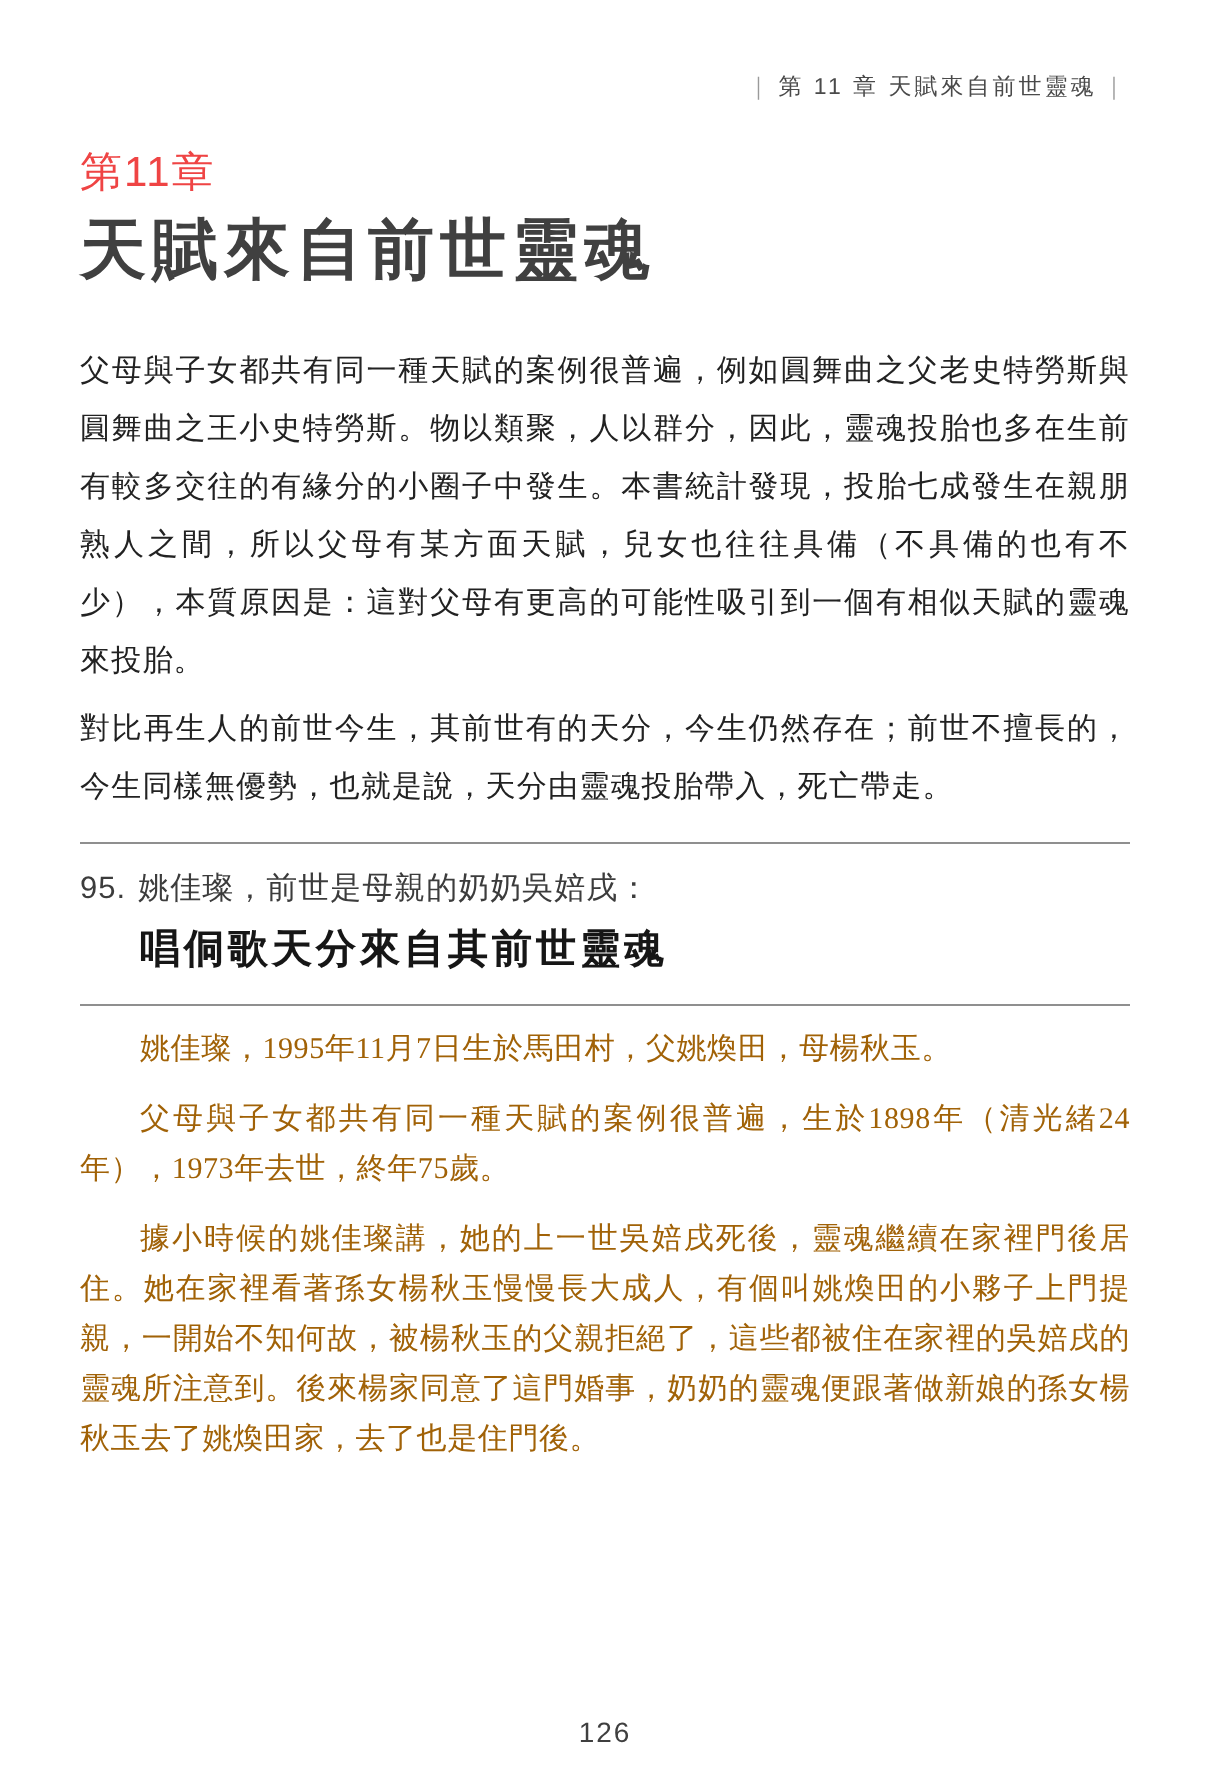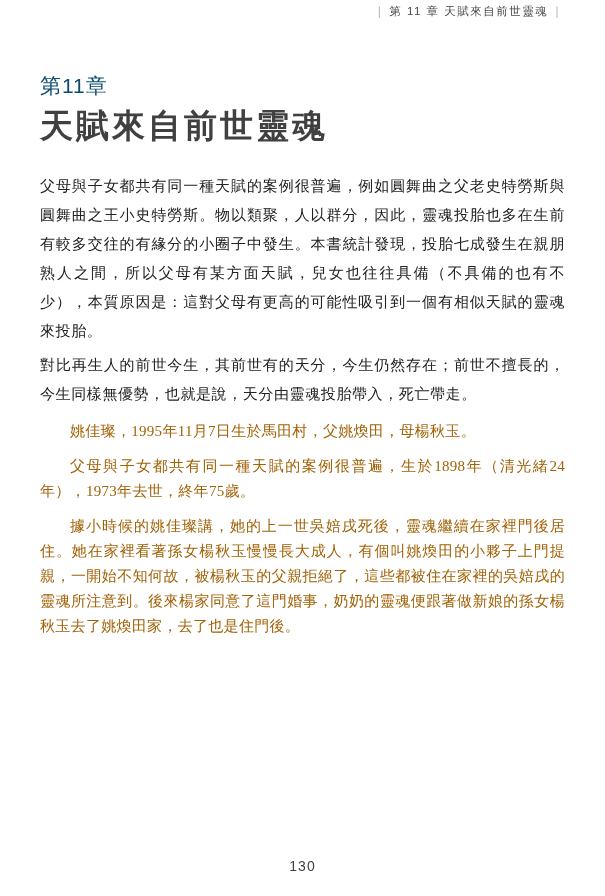--- a/index.html
+++ b/index.html
@@ -11,36 +11,36 @@
     background: #ffffff;
     box-sizing: border-box;
     padding: 0 40px;
     overflow: hidden;
     font-family: "Liberation Serif", serif;
     color: #1c1c1c;
   }
   
   .running-head {
     position: absolute;
-    top: 4px;
+    top: 36px;
     right: 38px;
     font-family: "Liberation Sans", sans-serif;
     font-size: 11.5px;
     color: #4a4a4a;
     letter-spacing: 1.5px;
     white-space: nowrap;
   }
   .running-head .bar { color: #9a9a9a; margin: 0 3px; font-weight: normal; }
 
   
   .chapter-number {
     padding-top: 72px;
     font-family: "Liberation Sans", sans-serif;
     font-size: 21px;
-    color: #0c4a6e;
+    color: #ef4444;
     letter-spacing: 1px;
   }
   .chapter-title {
     margin-top: 8px;
     font-size: 33px;
     font-weight: bold;
     letter-spacing: 3px;
     color: #404040;
     font-family: "Liberation Serif", serif;
     line-height: 1.15;
@@ -116,22 +116,28 @@
   </div>
 
   <div class="chapter-number">第11章</div>
   <h1 class="chapter-title" style="margin:8px 0 0; font-size:33px;">天賦來自前世靈魂</h1>
 
   <div class="intro">
     <p>父母與子女都共有同一種天賦的案例很普遍，例如圓舞曲之父老史特勞斯與圓舞曲之王小史特勞斯。物以類聚，人以群分，因此，靈魂投胎也多在生前有較多交往的有緣分的小圈子中發生。本書統計發現，投胎七成發生在親朋熟人之間，所以父母有某方面天賦，兒女也往往具備（不具備的也有不少），本質原因是：這對父母有更高的可能性吸引到一個有相似天賦的靈魂來投胎。</p>
     <p>對比再生人的前世今生，其前世有的天分，今生仍然存在；前世不擅長的，今生同樣無優勢，也就是說，天分由靈魂投胎帶入，死亡帶走。</p>
   </div>
 
+  <div class="section-head">
+    <div class="section-sub">
+      <span class="sec-no">95.</span><span>姚佳璨，前世是母親的奶奶吳婄戌：</span>
+    </div>
+    <div class="section-title">唱侗歌天分來自其前世靈魂</div>
+  </div>
 
   <div class="body-par">
     <p>姚佳璨，1995年11月7日生於馬田村，父姚煥田，母楊秋玉。</p>
     <p>父母與子女都共有同一種天賦的案例很普遍，生於1898年（清光緒24年），1973年去世，終年75歲。</p>
     <p>據小時候的姚佳璨講，她的上一世吳婄戌死後，靈魂繼續在家裡門後居住。她在家裡看著孫女楊秋玉慢慢長大成人，有個叫姚煥田的小夥子上門提親，一開始不知何故，被楊秋玉的父親拒絕了，這些都被住在家裡的吳婄戌的靈魂所注意到。後來楊家同意了這門婚事，奶奶的靈魂便跟著做新娘的孫女楊秋玉去了姚煥田家，去了也是住門後。</p>
   </div>
 
-  <div class="page-number">130</div>
+  <div class="page-number">126</div>
 
 </div>
 
 </body></html>

